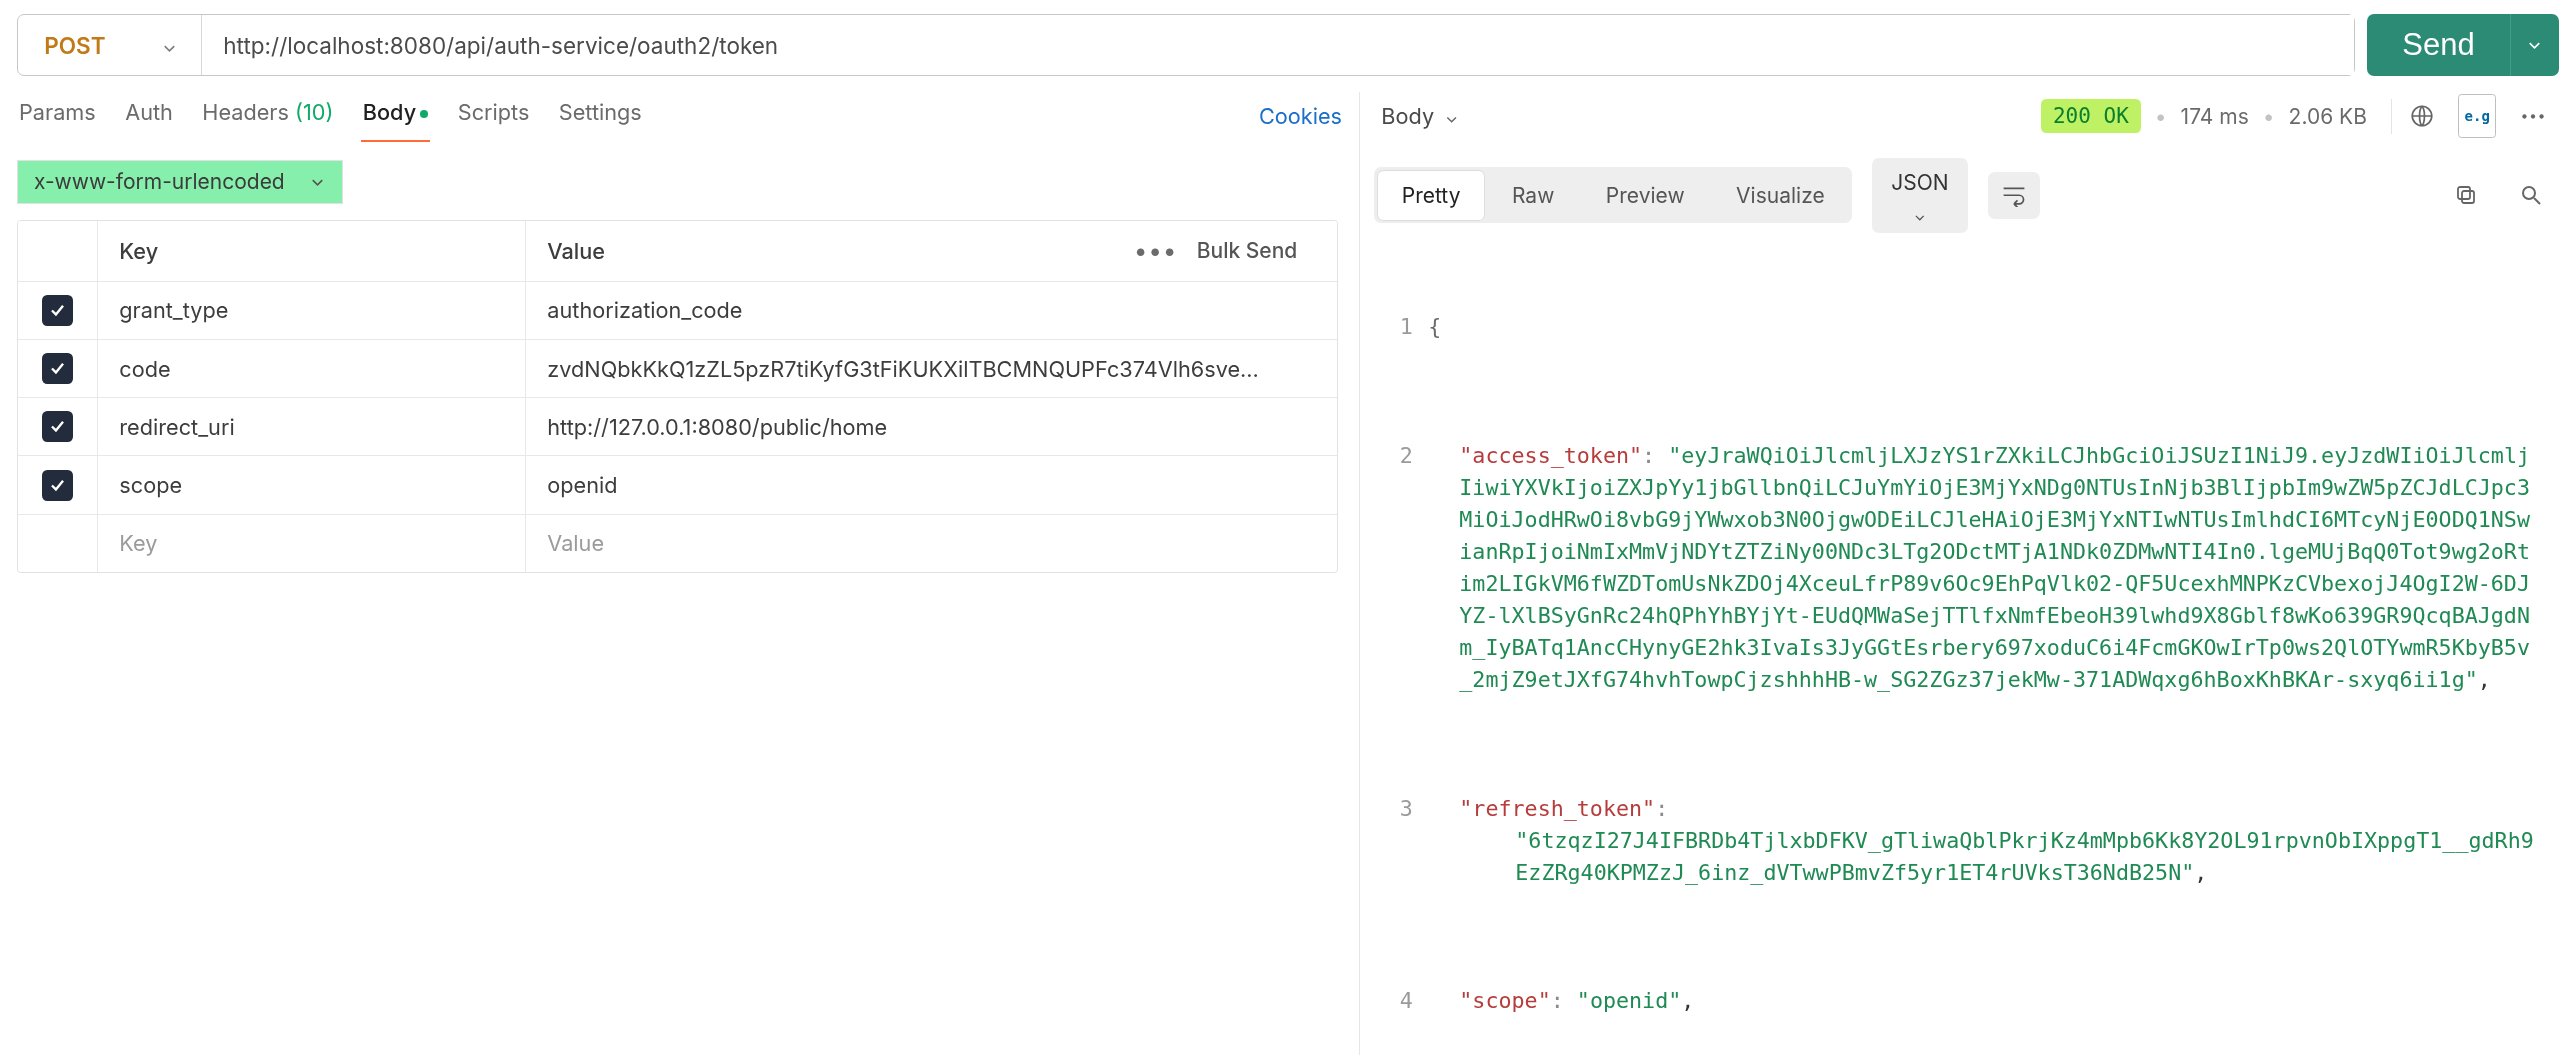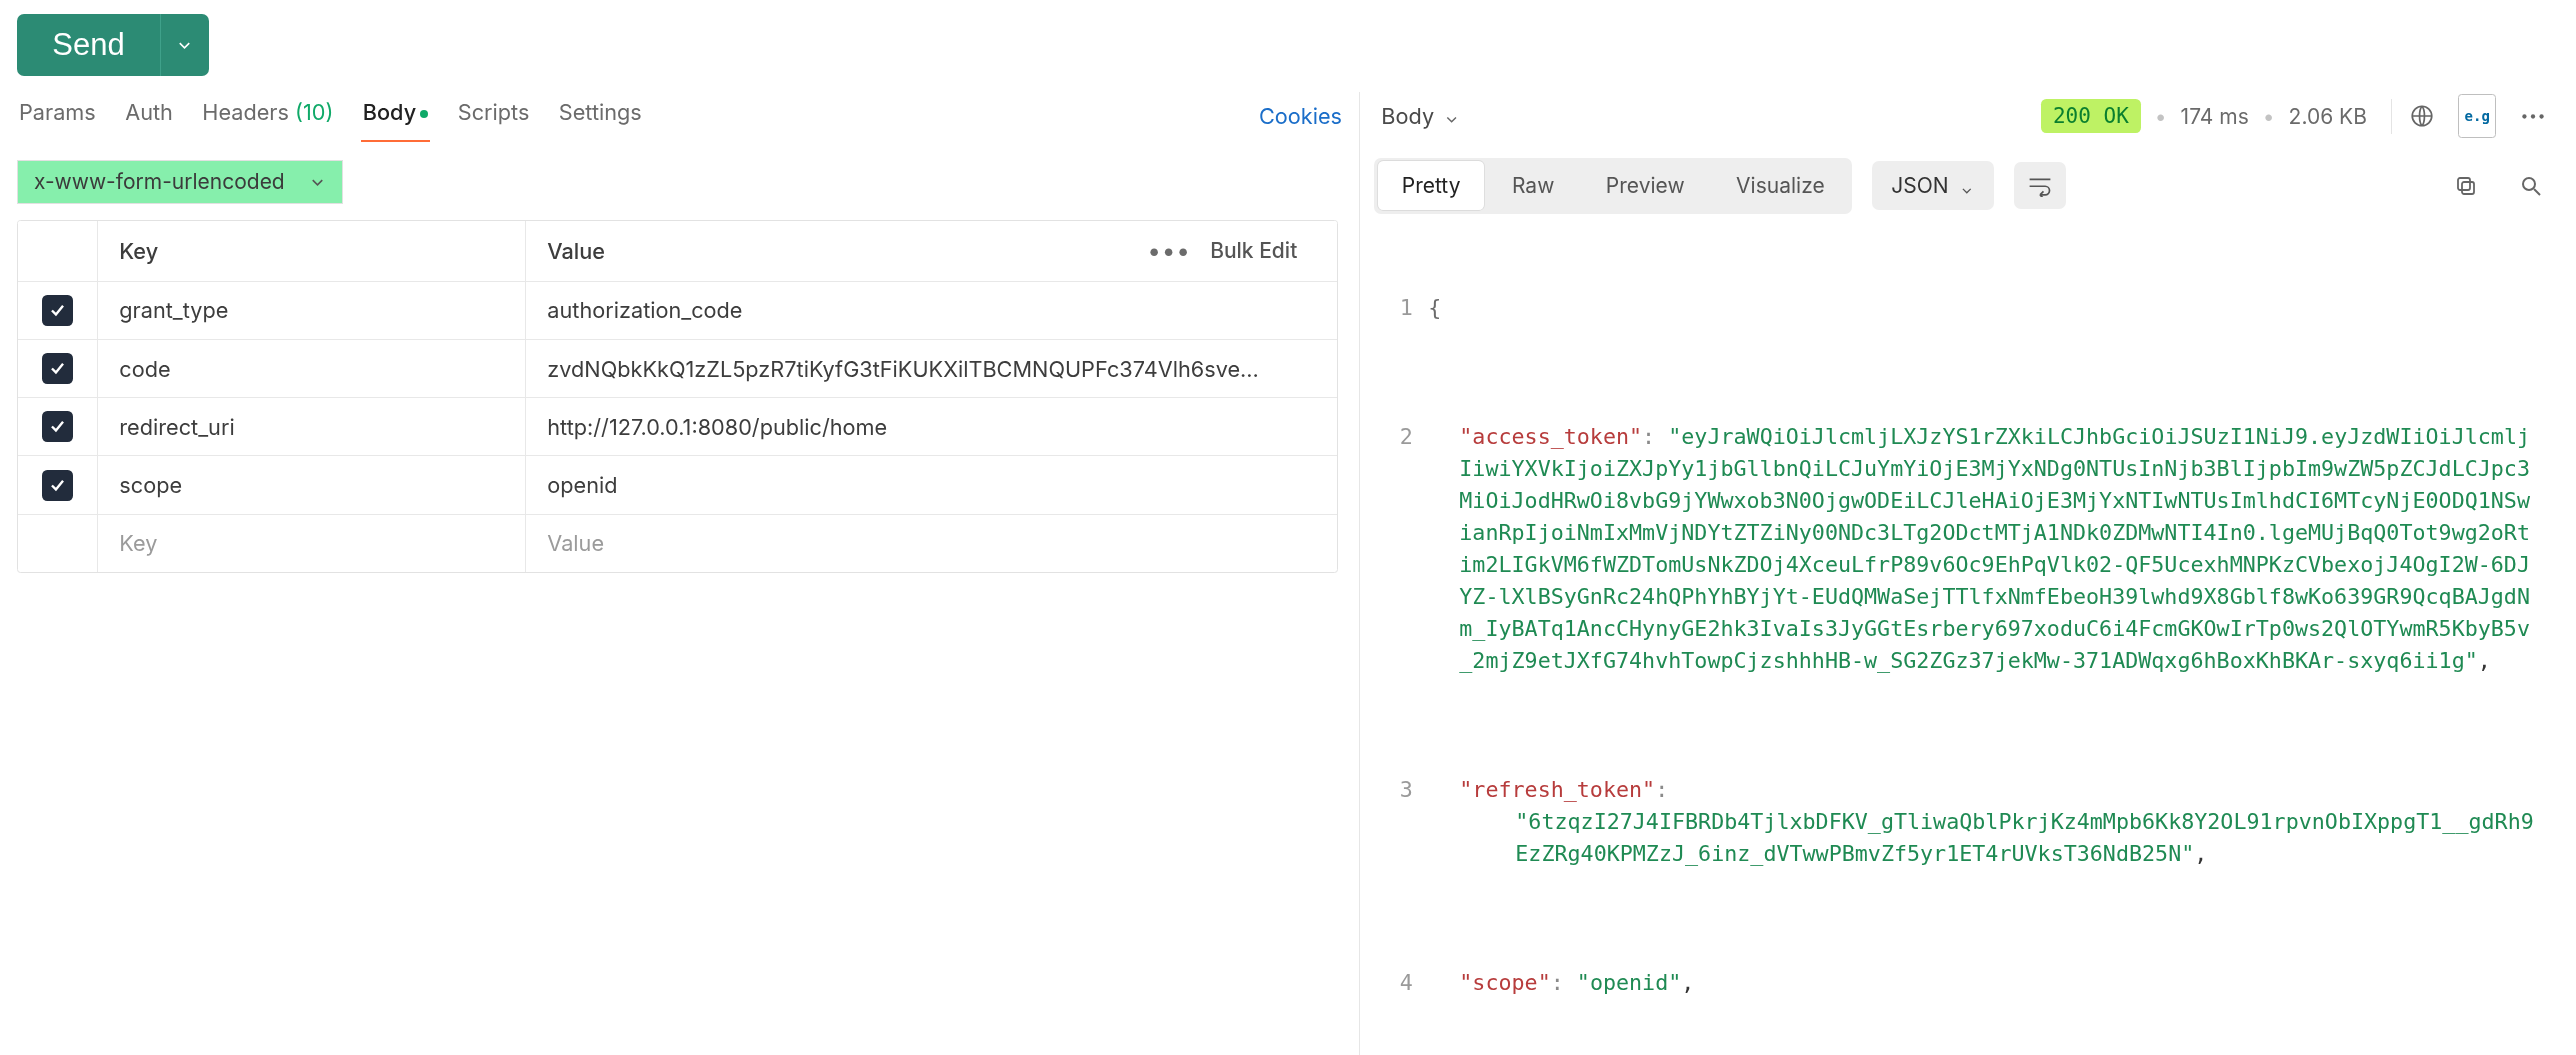--- a/index.html
+++ b/index.html
@@ -324,20 +324,21 @@
   .fmt-select {
     display: flex;
     align-items: center;
     gap: 10.4px;
     background: #eeeeee;
     border-radius: 7px;
     padding: 12px 19px;
     font-size: 21px;
     color: #333;
     cursor: pointer;
+    flex-direction: column;
   }
   .wrap-btn {
     background: #eeeeee;
     border-radius: 7px;
     width: 52px; height: 47px;
     display: flex;
     align-items: center;
     justify-content: center;
     cursor: pointer;
   }
@@ -386,20 +387,31 @@
   .tok-colon  { color: #8a8a8a; }
   .tok-string { color: #1f8a53; }
   .indent1 { padding-left: 31px; display: inline-block; }
   .cont { display: block; padding-left: 87px; }
 
 </style>
 </head>
 <body>
 
 <div class="topbar">
+  <div class="url-group">
+    <div class="method-select">
+      <span>POST</span>
+      <span class="chev-down">
+        <svg viewBox="0 0 24 24">
+            <path d="M6 9l6 6 6-6" fill="none" stroke="#7d7d7d" stroke-width="2"></path>
+          </svg>
+      </span>
+    </div>
+    <input class="url-input" value="http://localhost:8080/api/auth-service/oauth2/token" style="">
+  </div>
   <div class="send-group">
     <button class="send-btn">Send</button>
     <div class="send-chev">
       <svg width="19" height="19" viewBox="0 0 24 24">
           <path d="M6 9l6 6 6-6" fill="none" stroke="#fff" stroke-width="2"></path>
         </svg>
     </div>
   </div>
 </div>
 
@@ -434,21 +446,21 @@
 
     <div class="formtable">
 
       <div class="ft-row ft-header">
         <div class="ft-chkcol"></div>
         <div class="ft-keycol">Key</div>
         <div class="ft-valcol">
           <span>Value</span>
           <span class="ft-actions">
             <span class="dots">•••</span>
-            <span class="bulk-edit">Bulk Edit</span>
+            <span class="bulk-edit">Bulk Send</span>
           </span>
         </div>
       </div>
 
       <div class="ft-row">
         <div class="ft-chkcol">
             <div class="chk">
               <svg viewBox="0 0 24 24">
                 <path d="M5 12l5 5 9-11" fill="none" stroke="#fff" stroke-width="3"></path>
               </svg>

